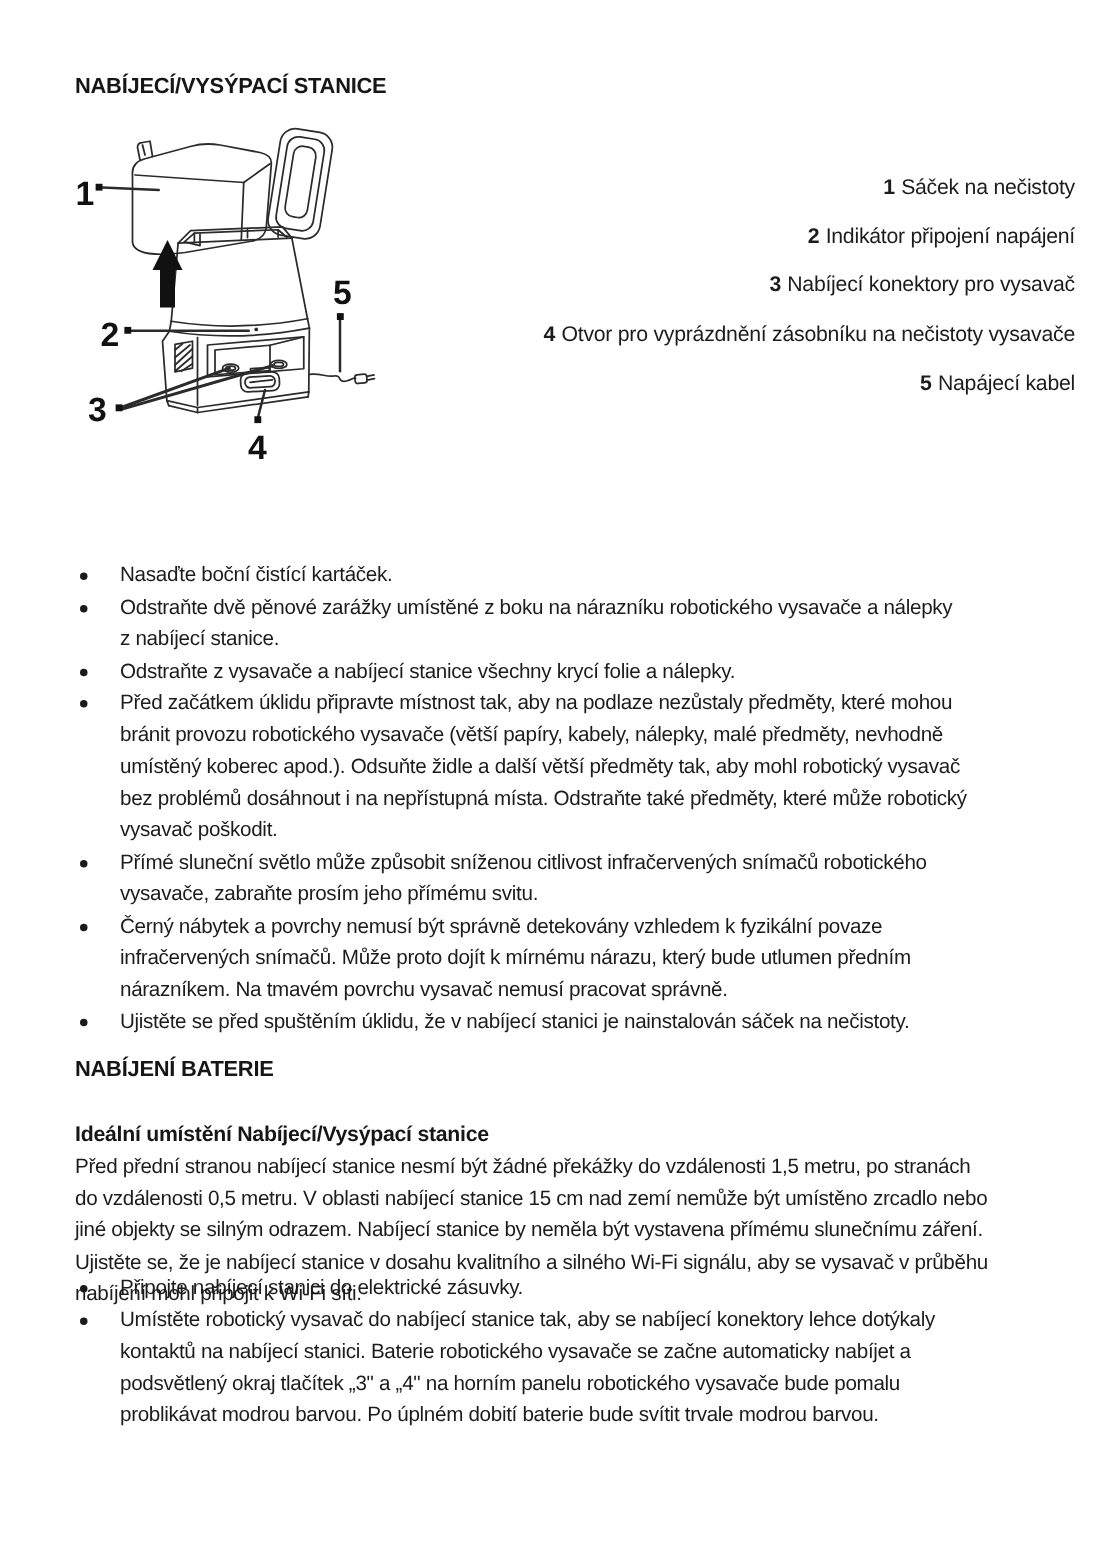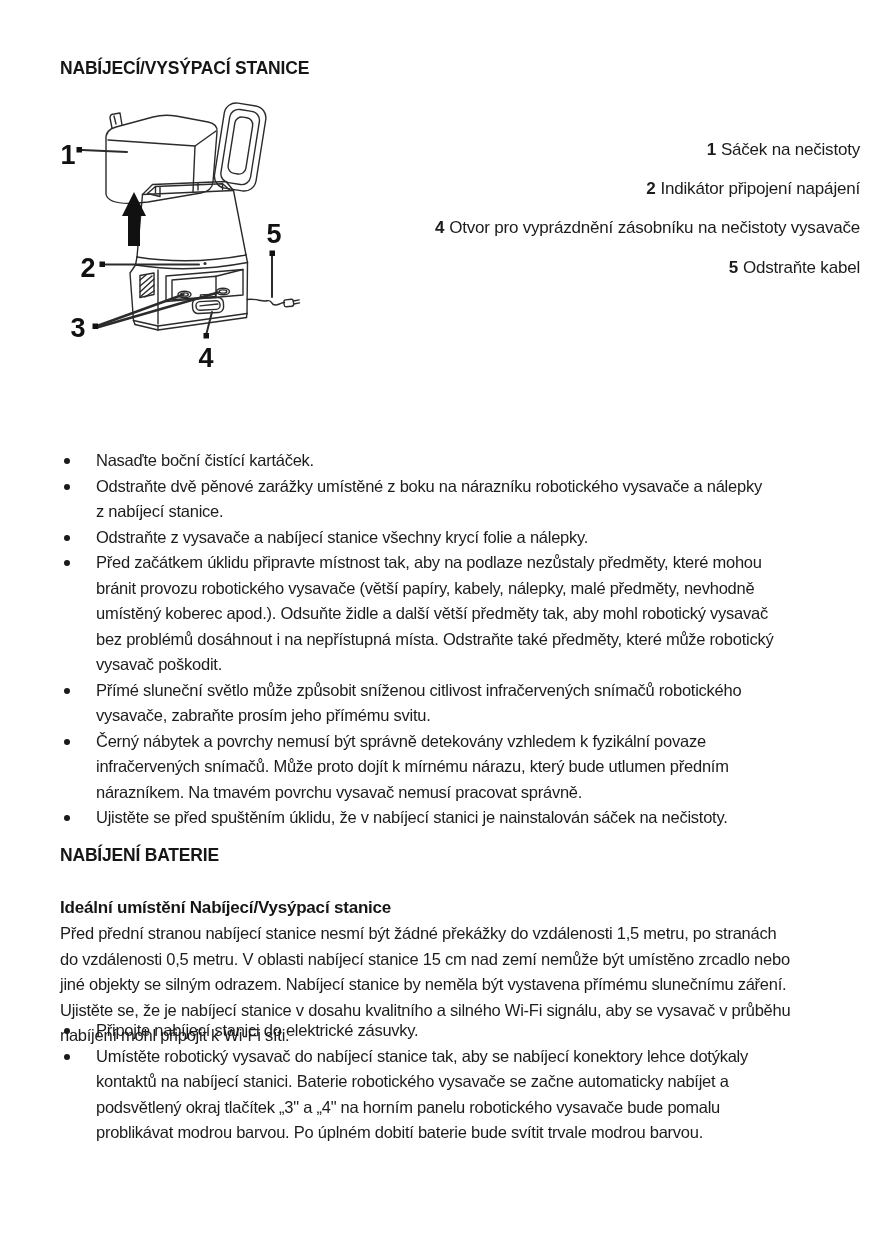--- a/index.html
+++ b/index.html
@@ -152,22 +152,23 @@
       <text x="38" y="179">2</text>
       <text x="28" y="239">3</text>
       <text x="156" y="269">4</text>
       <text x="224" y="145">5</text>
     </g>
   </svg>
 
   <ul class="abs parts-list">
     <li><span class="pnum">1</span><span>Sáček na nečistoty</span></li>
     <li><span class="pnum">2</span><span>Indikátor připojení napájení</span></li>
+    <li><span class="pnum">3</span><span>Nabíjecí konektory pro vysavač</span></li>
     <li><span class="pnum">4</span><span>Otvor pro vyprázdnění zásobníku na nečistoty vysavače</span></li>
-    <li><span class="pnum">5</span><span>Odstraňte kabel</span></li>
+    <li><span class="pnum">5</span><span>Napájecí kabel</span></li>
   </ul>
 
 
   <ul class="abs bullets" style="top:448px;">
     <li>Nasaďte boční čistící kartáček.</li>
     <li>Odstraňte dvě pěnové zarážky umístěné z boku na nárazníku robotického vysavače a nálepky
 z nabíjecí stanice.</li>
     <li>Odstraňte z vysavače a nabíjecí stanice všechny krycí folie a nálepky.</li>
     <li>Před začátkem úklidu připravte místnost tak, aby na podlaze nezůstaly předměty, které mohou
 bránit provozu robotického vysavače (větší papíry, kabely, nálepky, malé předměty, nevhodně

